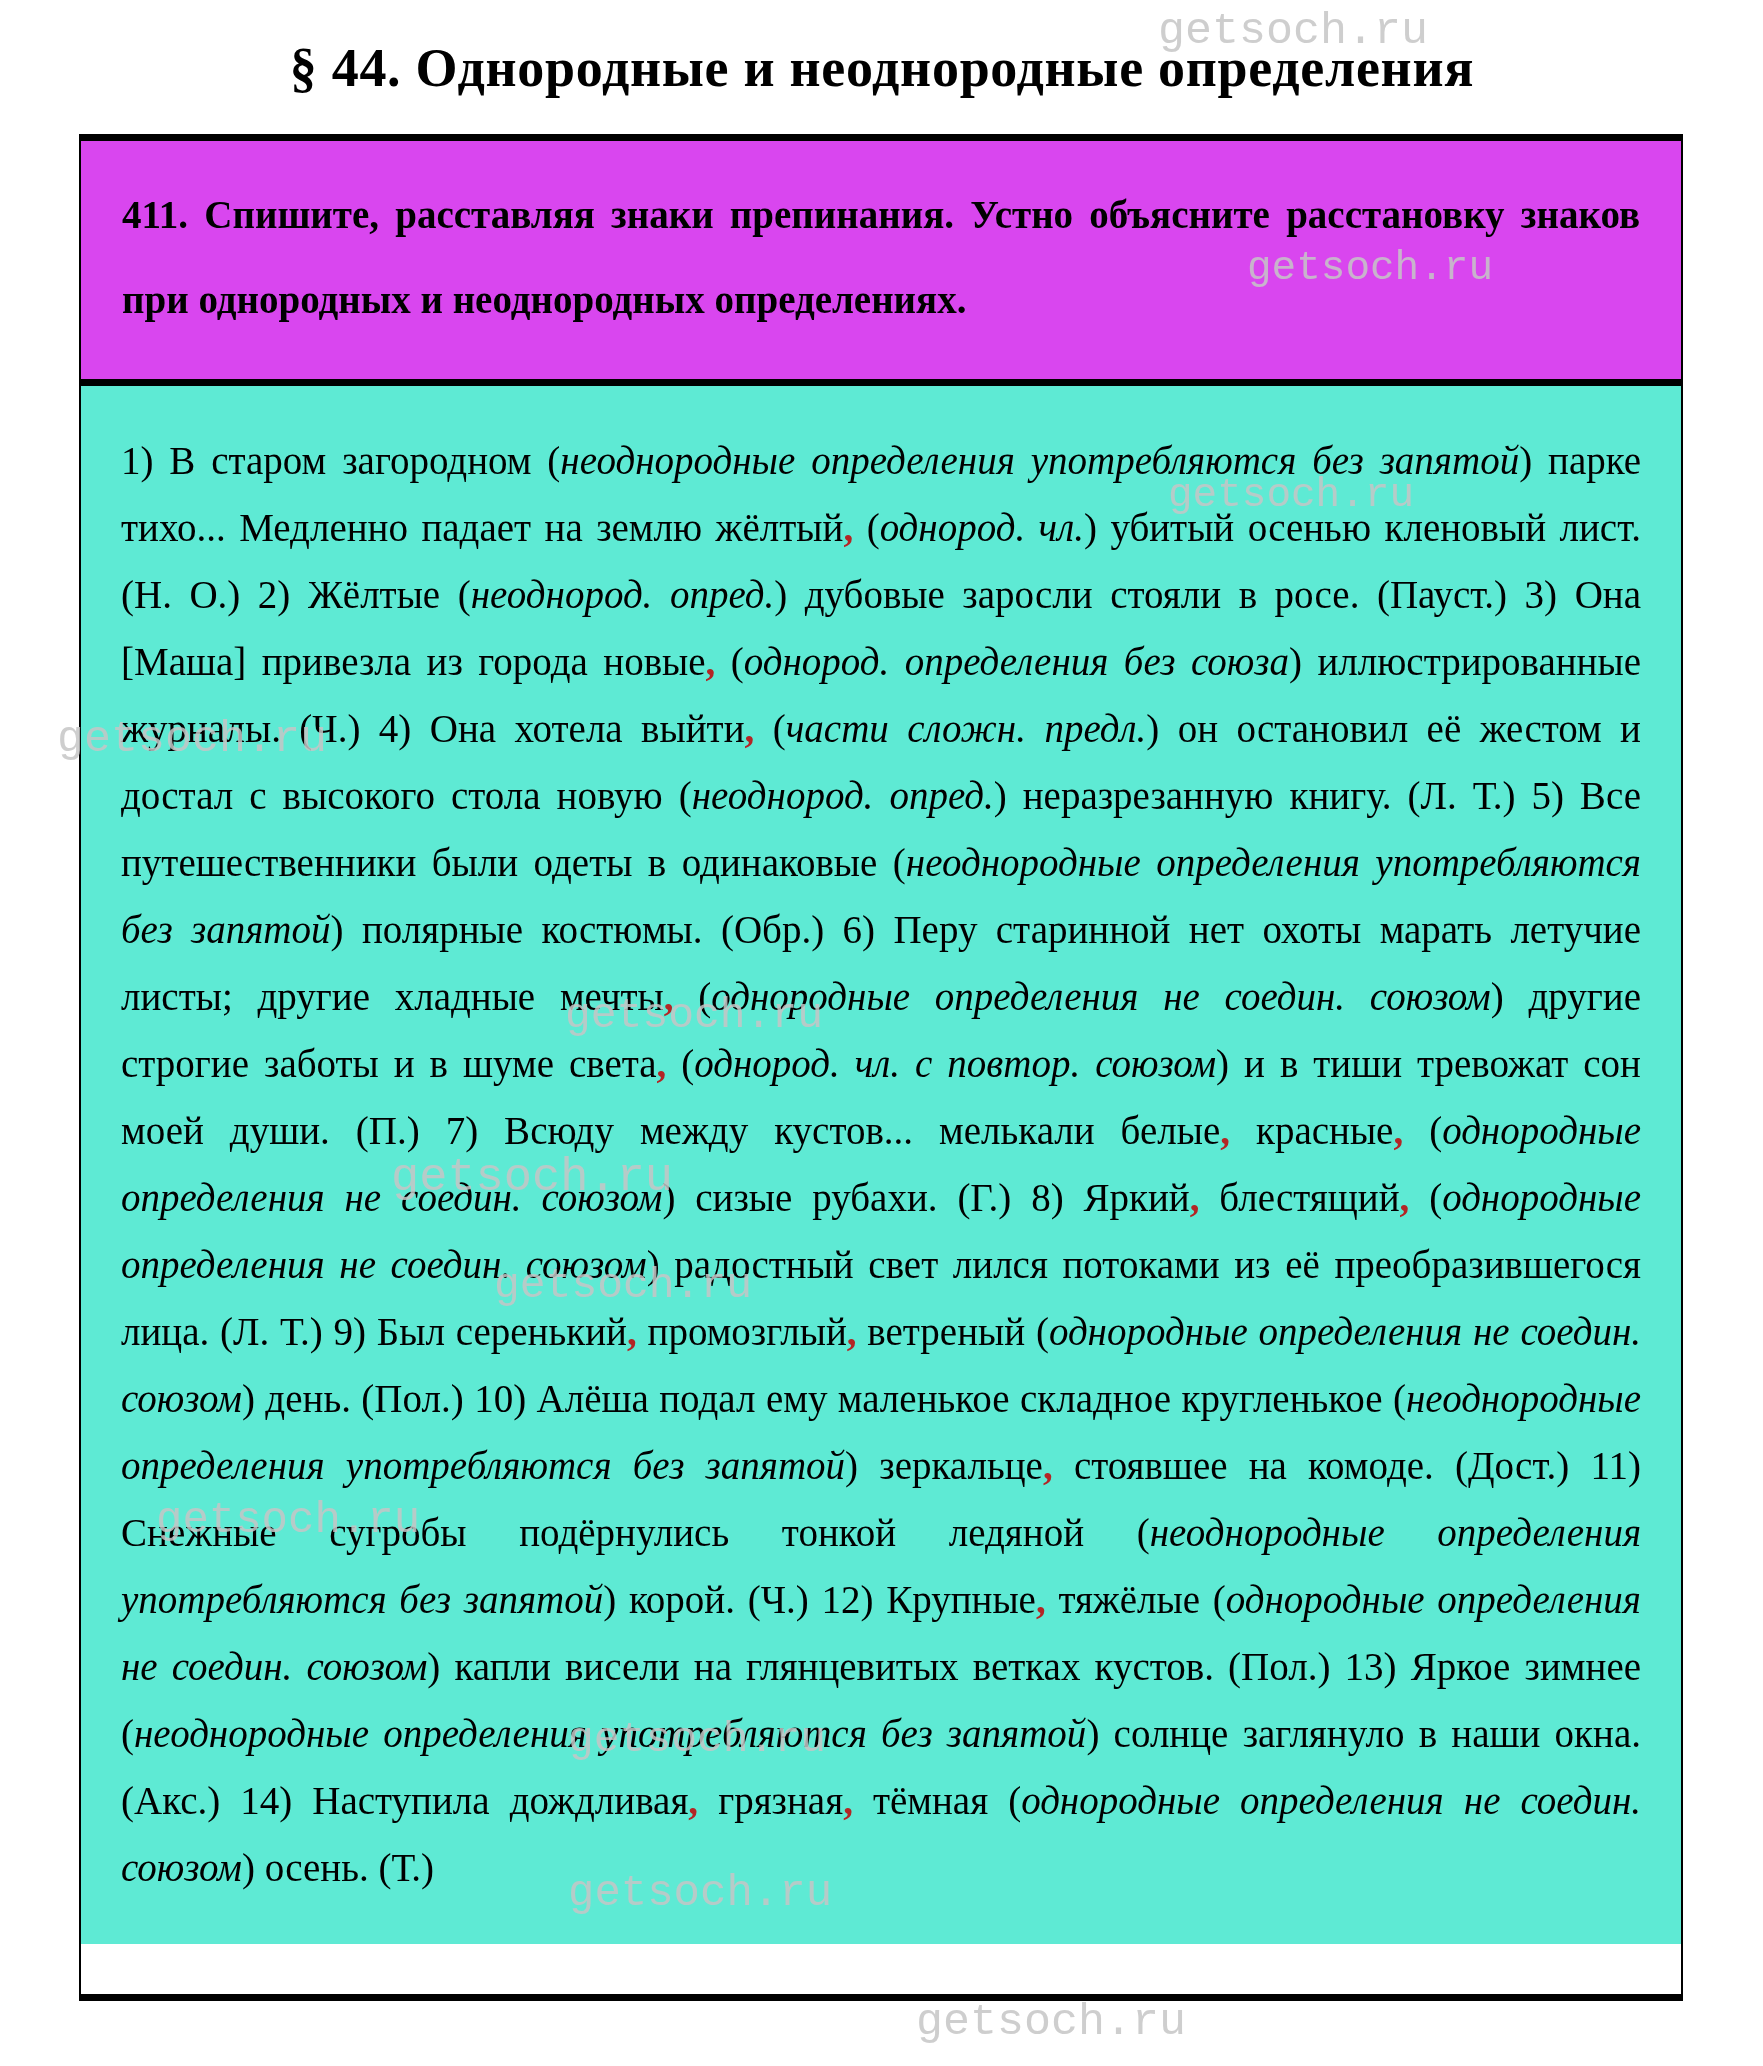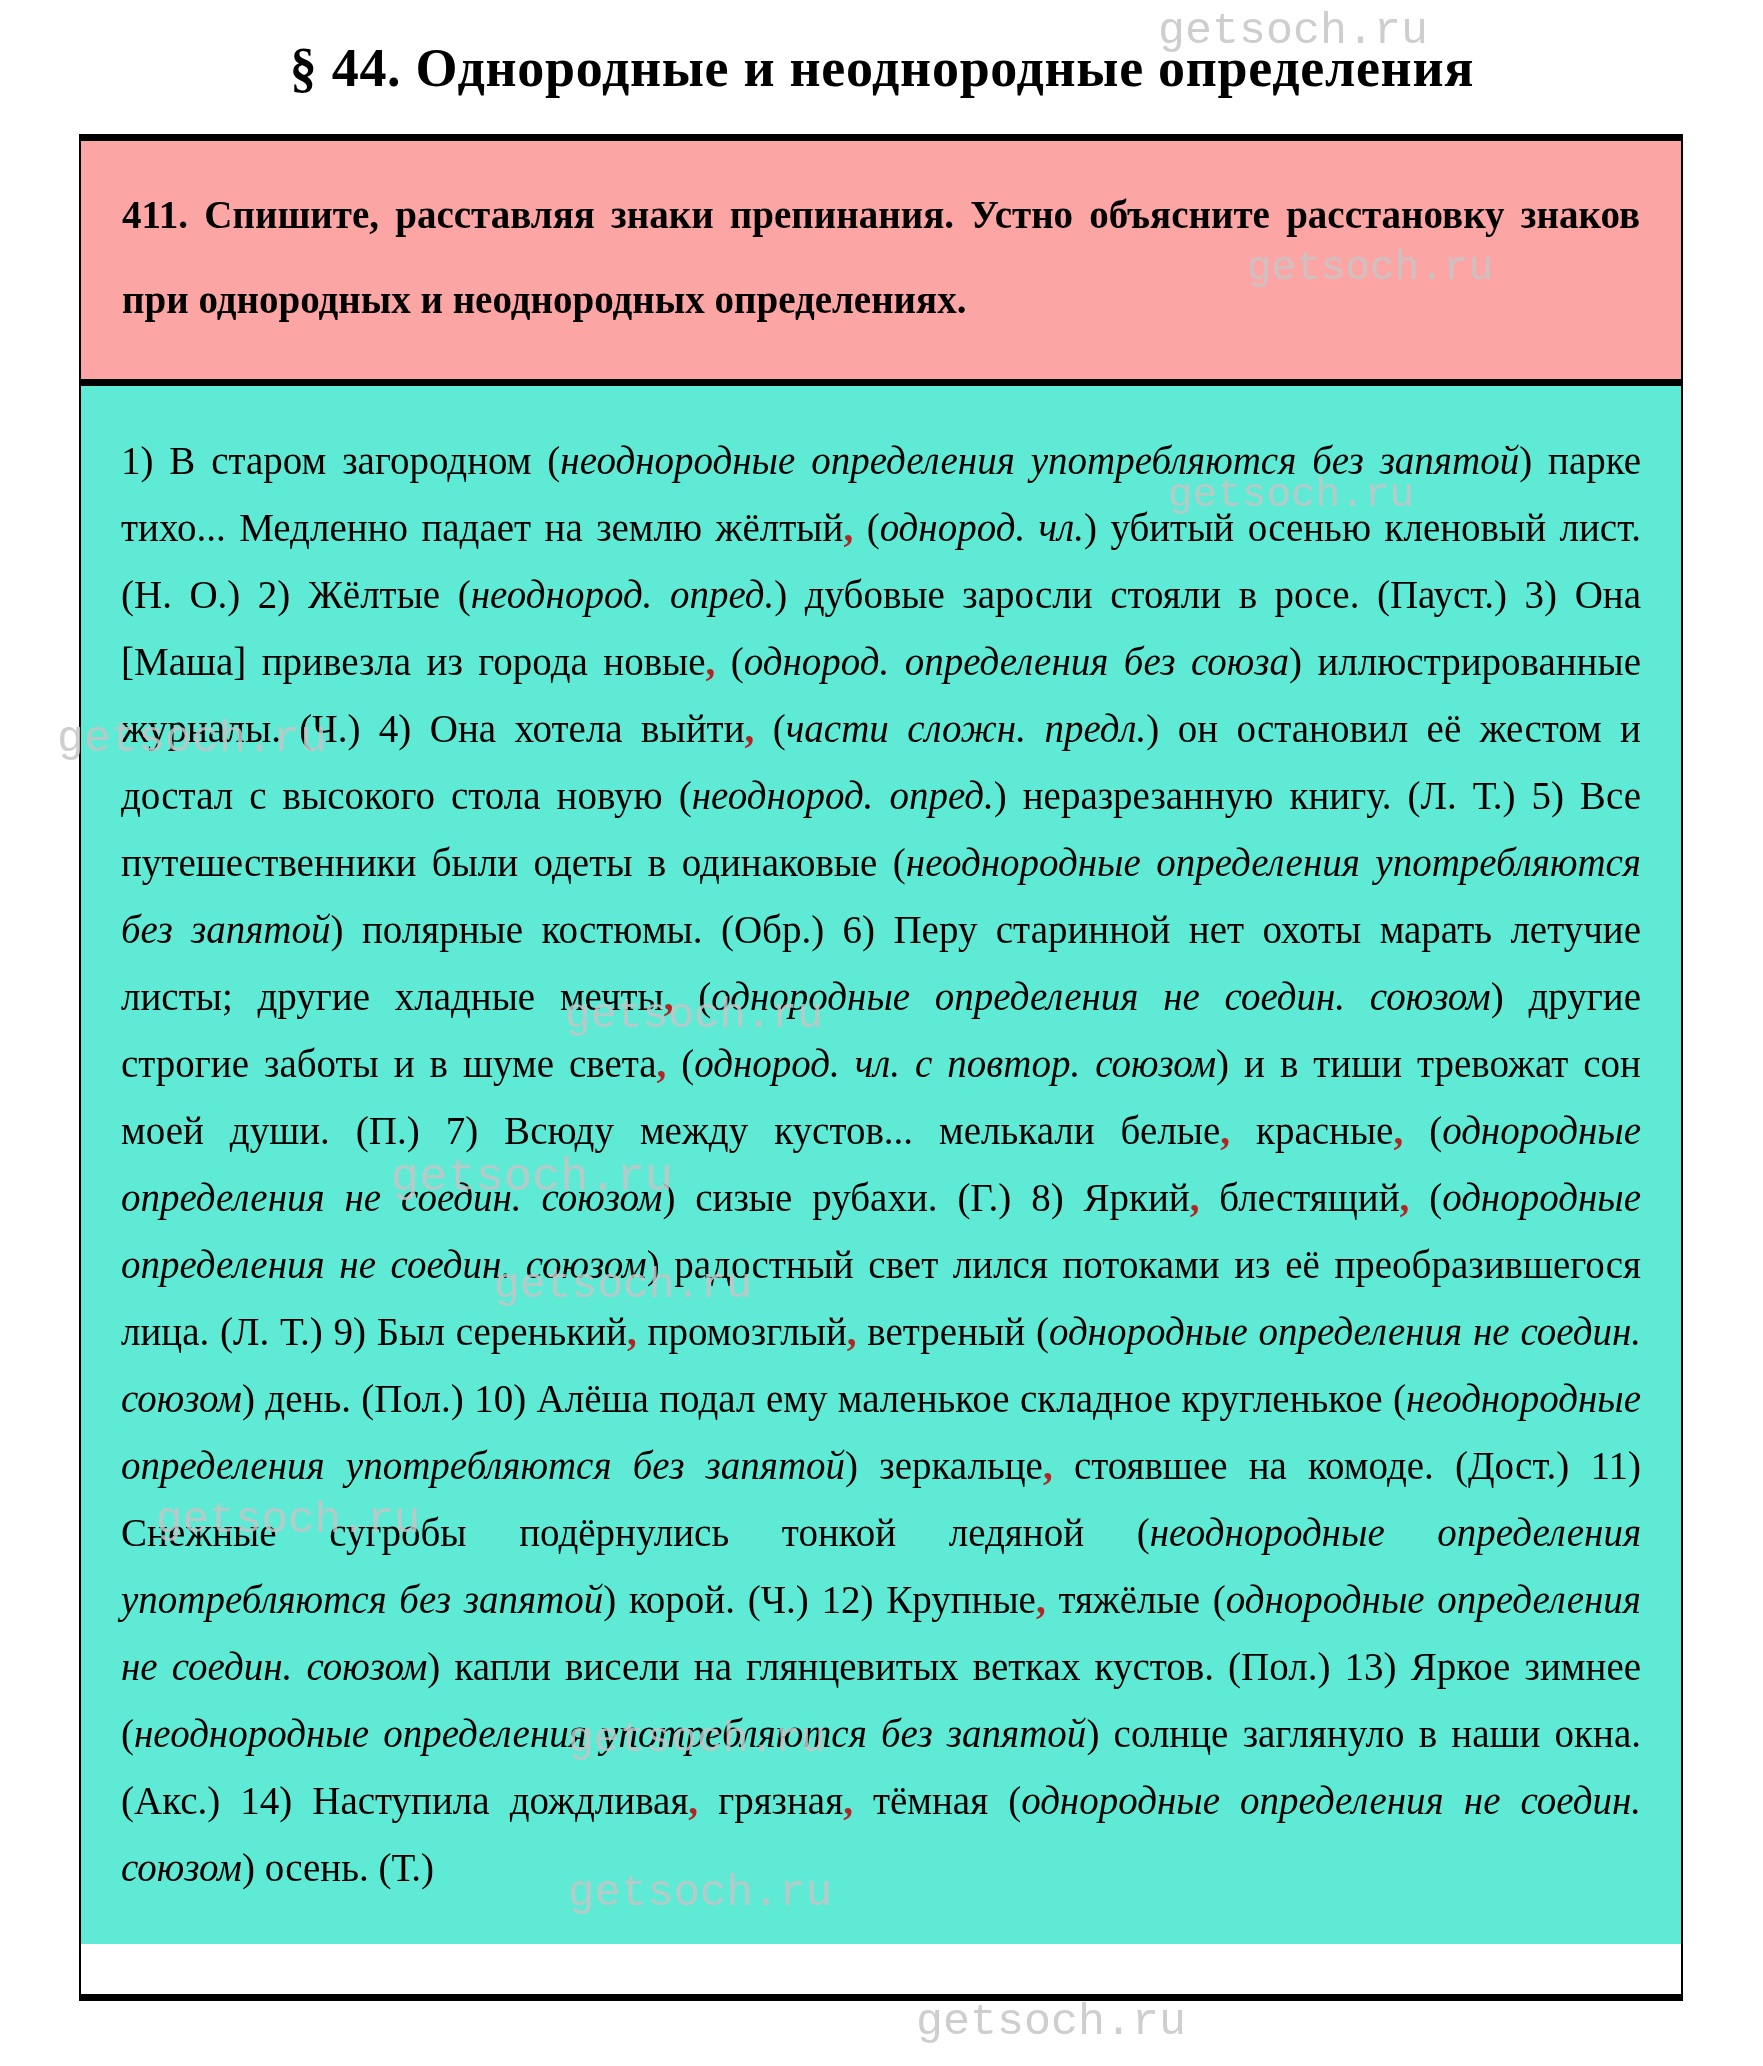--- a/index.html
+++ b/index.html
@@ -31,21 +31,21 @@
     width: 1604px;
     height: 1867px;
     box-sizing: border-box;
     border: 2.8px solid #000;
     border-top-width: 7px;
     border-bottom-width: 7px;
     background: #ffffff;
     z-index: 1;
   }
   .task-box {
-    background: #fca5a5;
+    background: #d946ef;
     border-bottom: 7px solid #000;
     padding: 31px 41px 37px 41px;
   }
   .task-text {
     margin: 0;
     font-size: 39px;
     font-weight: bold;
     line-height: 85px;
     text-align: justify;
   }

